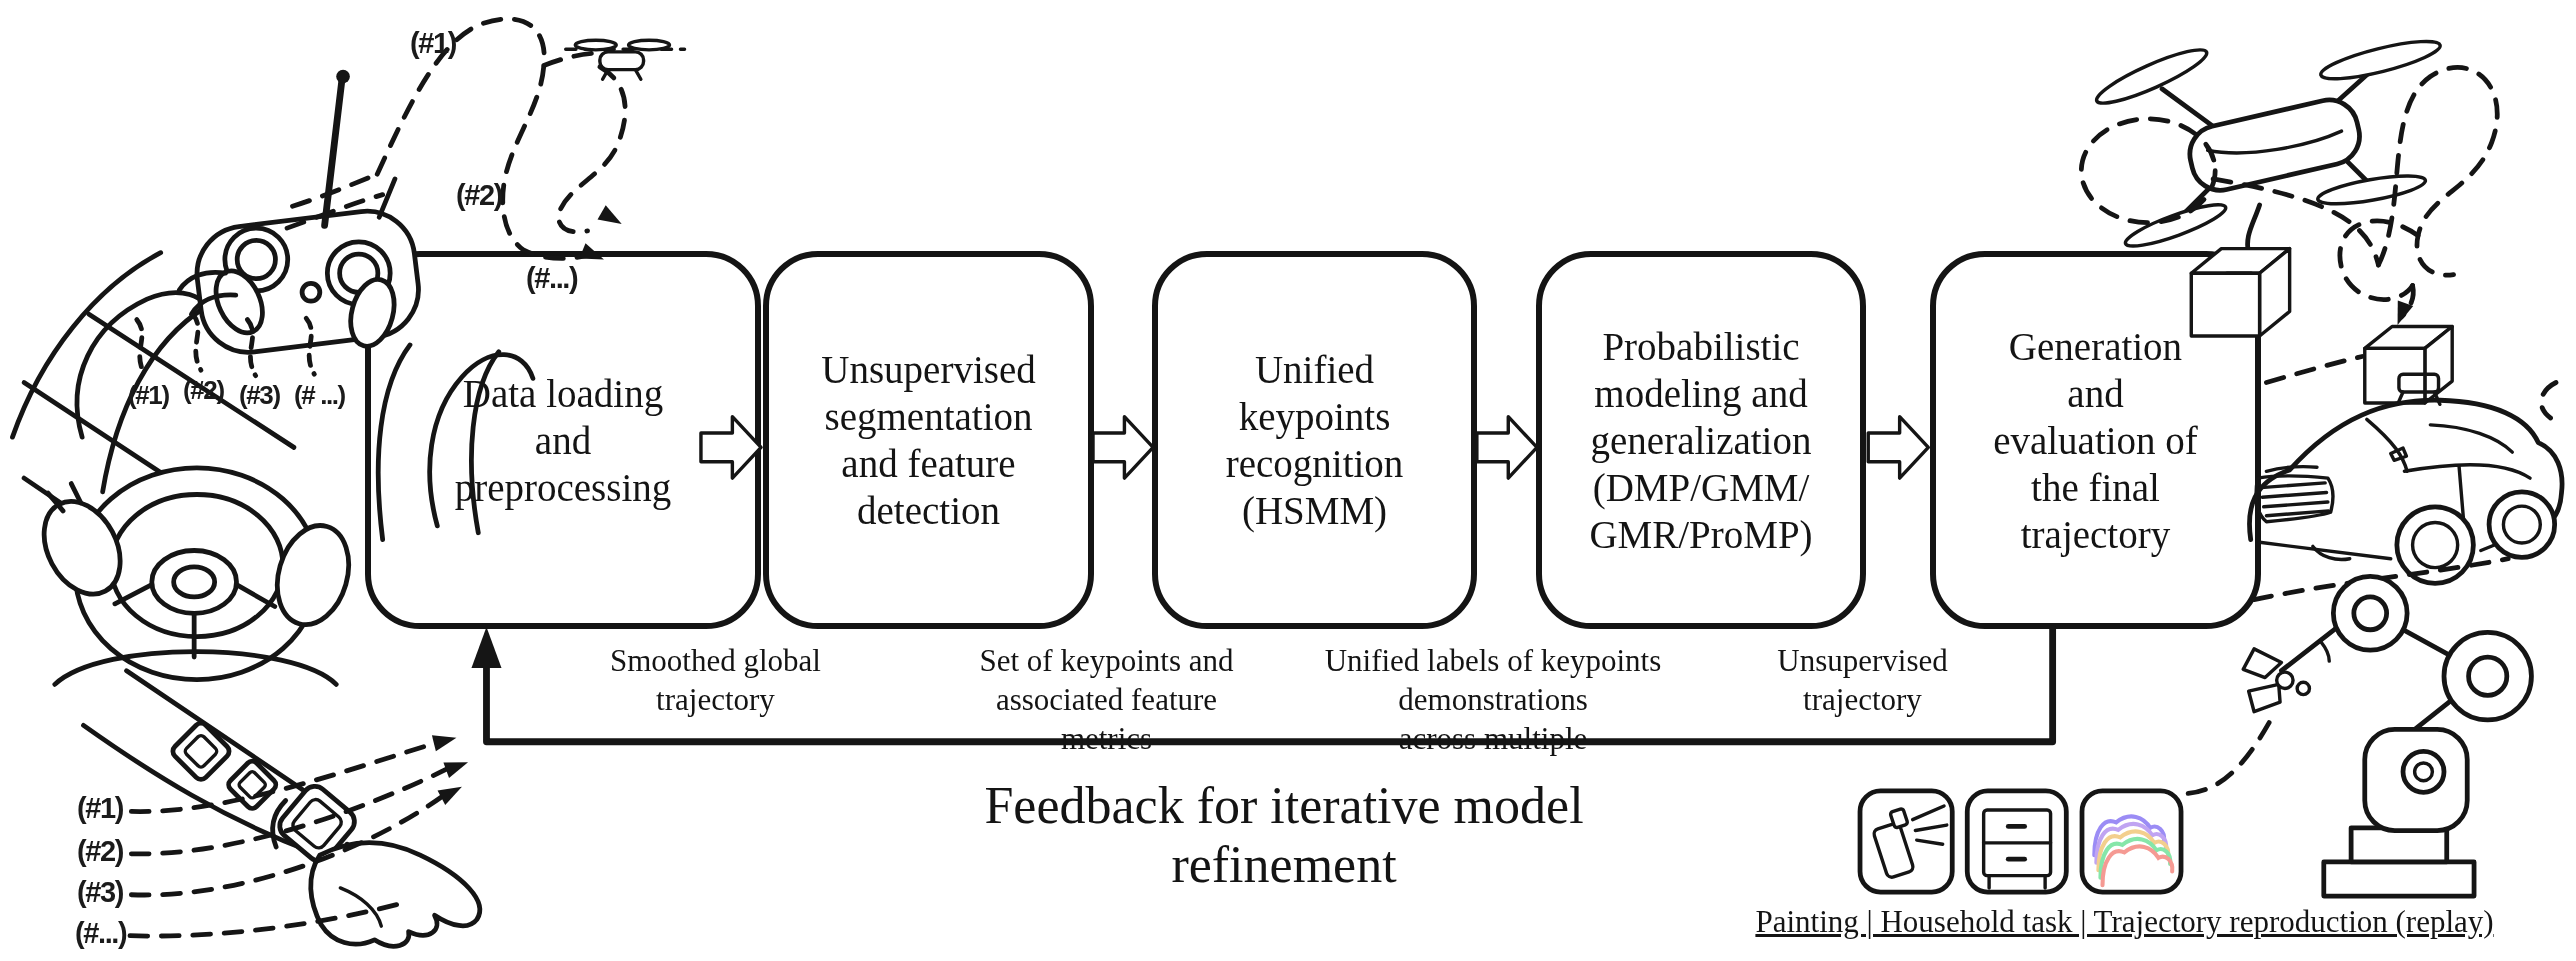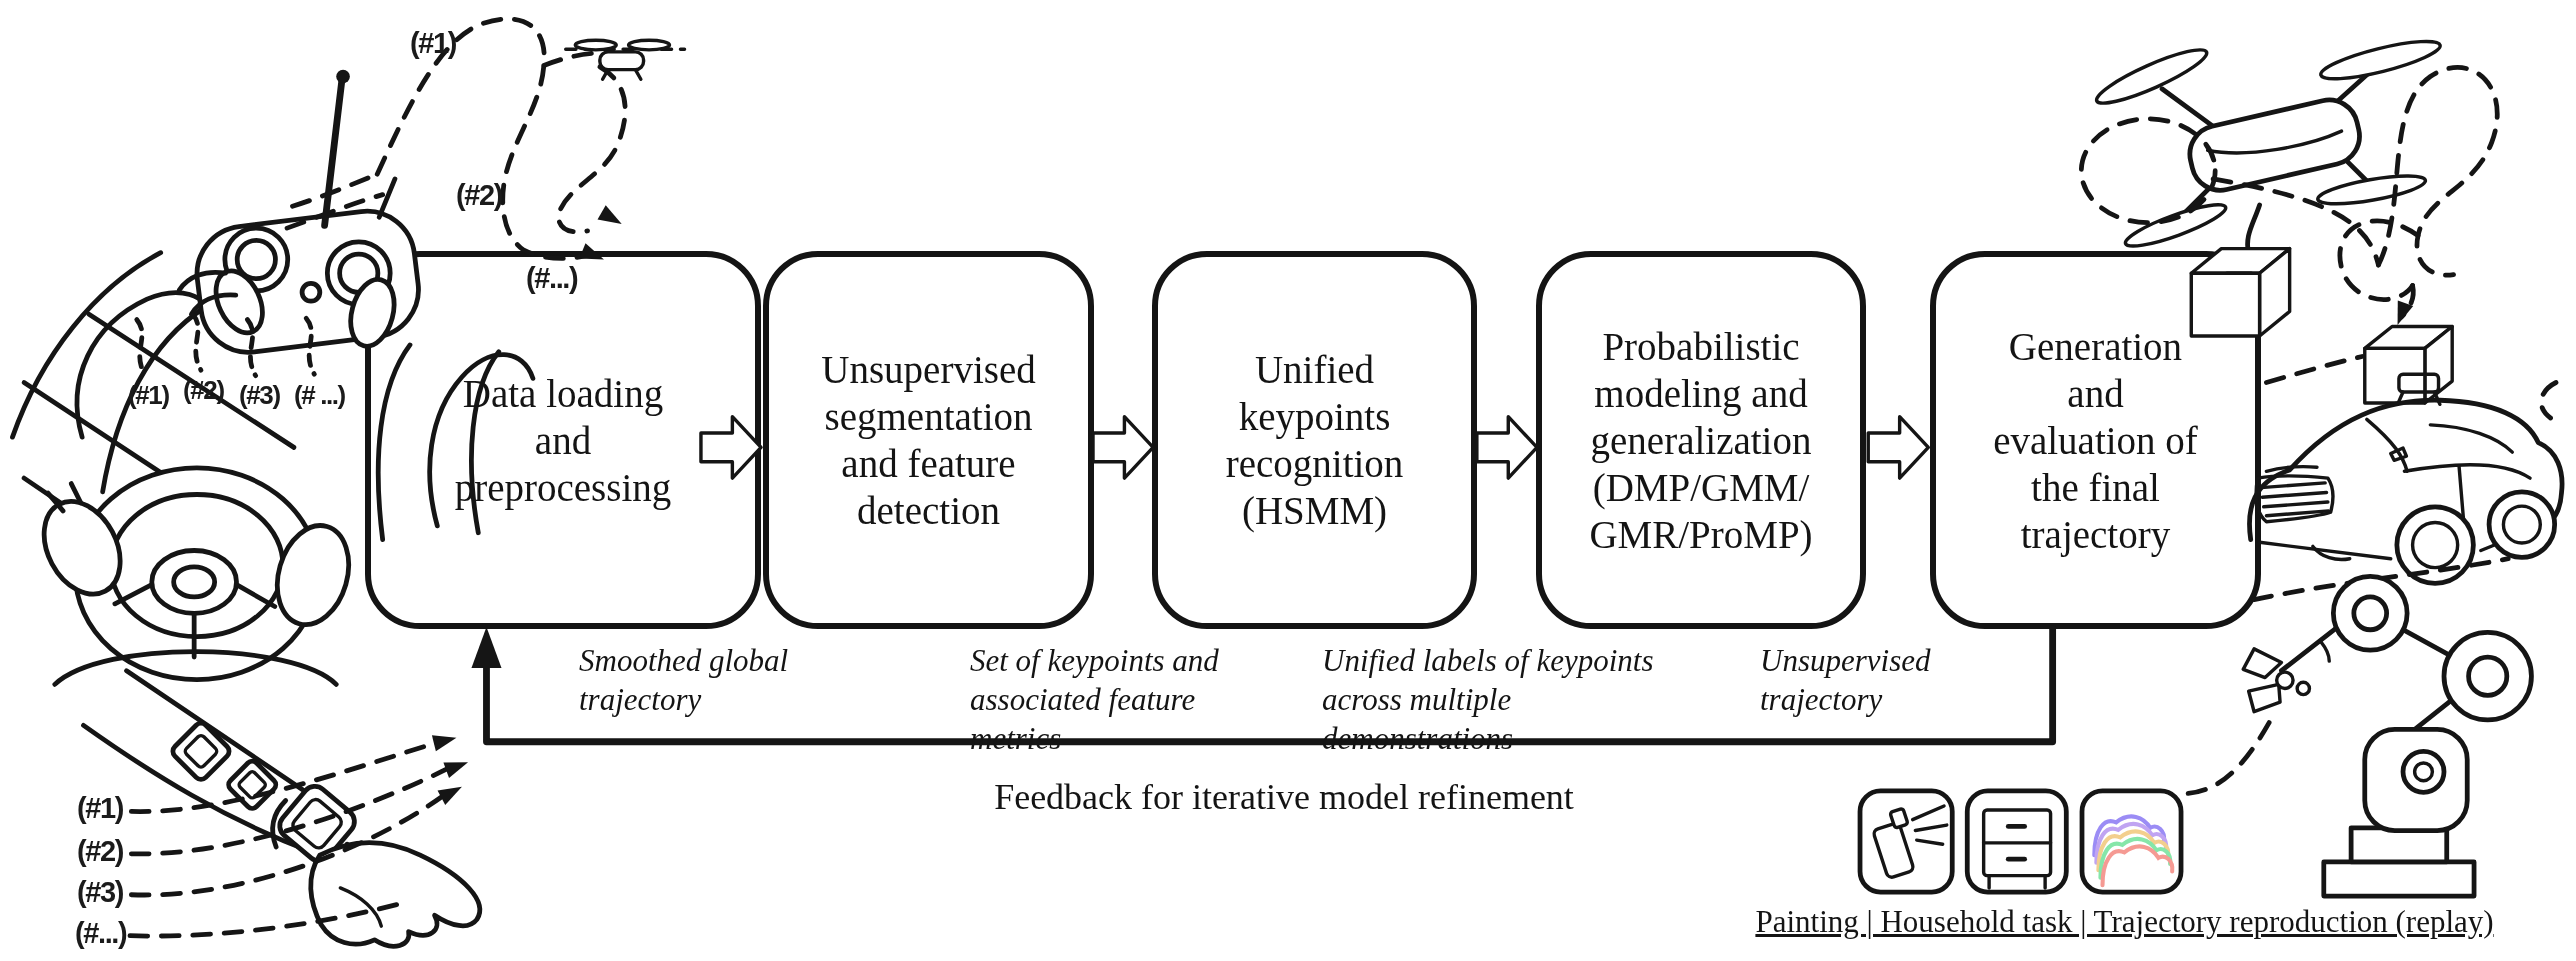--- a/index.html
+++ b/index.html
@@ -10,22 +10,22 @@
   .art{position:absolute;left:0;top:0;width:2576px;height:961px;}
   
   .pbox{
     position:absolute;top:251px;height:378px;box-sizing:border-box;
     border:6.8px solid #141414;border-radius:55px;background:#fff;
     display:flex;flex-direction:column;justify-content:center;align-items:center;
     text-align:center;
   }
   .pbox .ln{font-size:39px;line-height:47px;white-space:nowrap;}
   
-  .tlabel{position:absolute;top:641px;font-size:31px;line-height:39px;font-style:italic;}
-  .caption-feedback{position:absolute;left:874px;top:776px;width:820px;text-align:center;font-size:36px;}
+  .tlabel{position:absolute;top:641px;text-align:center;font-size:31px;line-height:39px;}
+  .caption-feedback{position:absolute;left:874px;top:776px;width:820px;text-align:center;font-size:52px;}
   .caption-apps{position:absolute;left:1742px;top:904px;width:765px;text-align:center;font-size:31px;white-space:nowrap;text-decoration:underline;}
   
   .annot{
     position:absolute;font-family:"Liberation Sans","DejaVu Sans",sans-serif;
     font-size:29px;font-weight:bold;letter-spacing:-1.4px;white-space:nowrap;color:#1b1b1b;
   }
   .annot.sm{font-size:26px;}
   
   .s{stroke:#151515;fill:none;stroke-width:7;stroke-linecap:round;stroke-linejoin:round;}
   .sf{stroke:#151515;fill:#ffffff;stroke-width:7;stroke-linejoin:round;stroke-linecap:round;}
@@ -283,22 +283,22 @@
     <div>Smoothed global</div>
     <div>trajectory</div>
   </div>
   <div class="tlabel" style="left:970px;width:273px">
     <div>Set of keypoints and</div>
     <div>associated feature</div>
     <div>metrics</div>
   </div>
   <div class="tlabel" style="left:1322px;width:342px">
     <div>Unified labels of keypoints</div>
+    <div>demonstrations</div>
     <div>across multiple</div>
-    <div>demonstrations</div>
   </div>
   <div class="tlabel" style="left:1760px;width:205px">
     <div>Unsupervised</div>
     <div>trajectory</div>
   </div>
 
   <div class="caption-feedback">Feedback for iterative model refinement</div>
   <div class="caption-apps">Painting | Household task | Trajectory reproduction (replay)</div>
 
   <span class="annot" style="left:410px;top:27px">(#1)</span>

